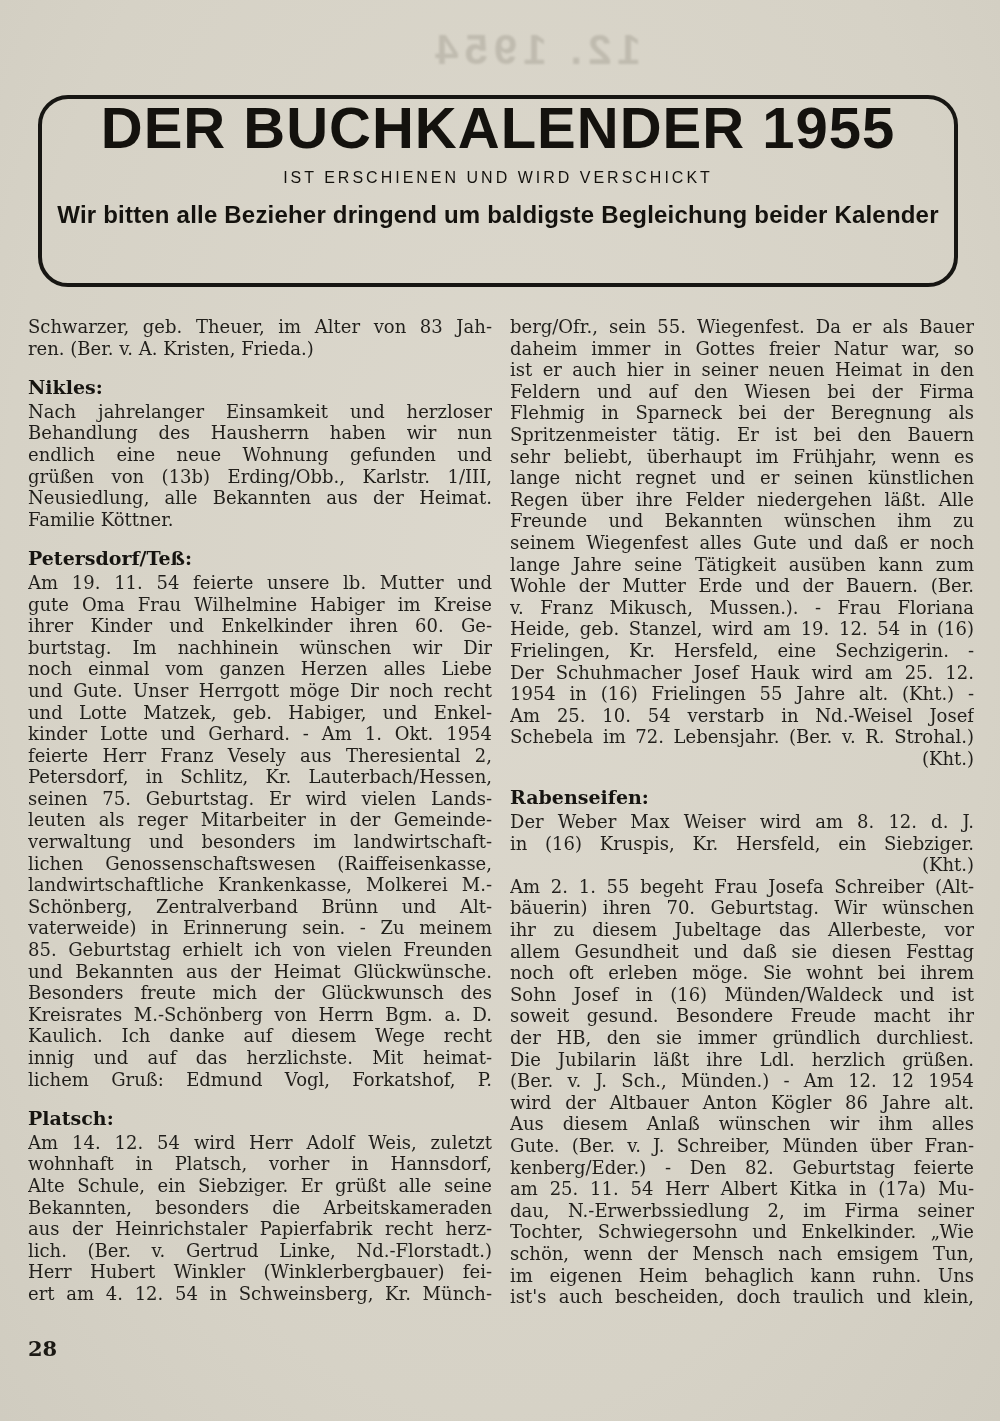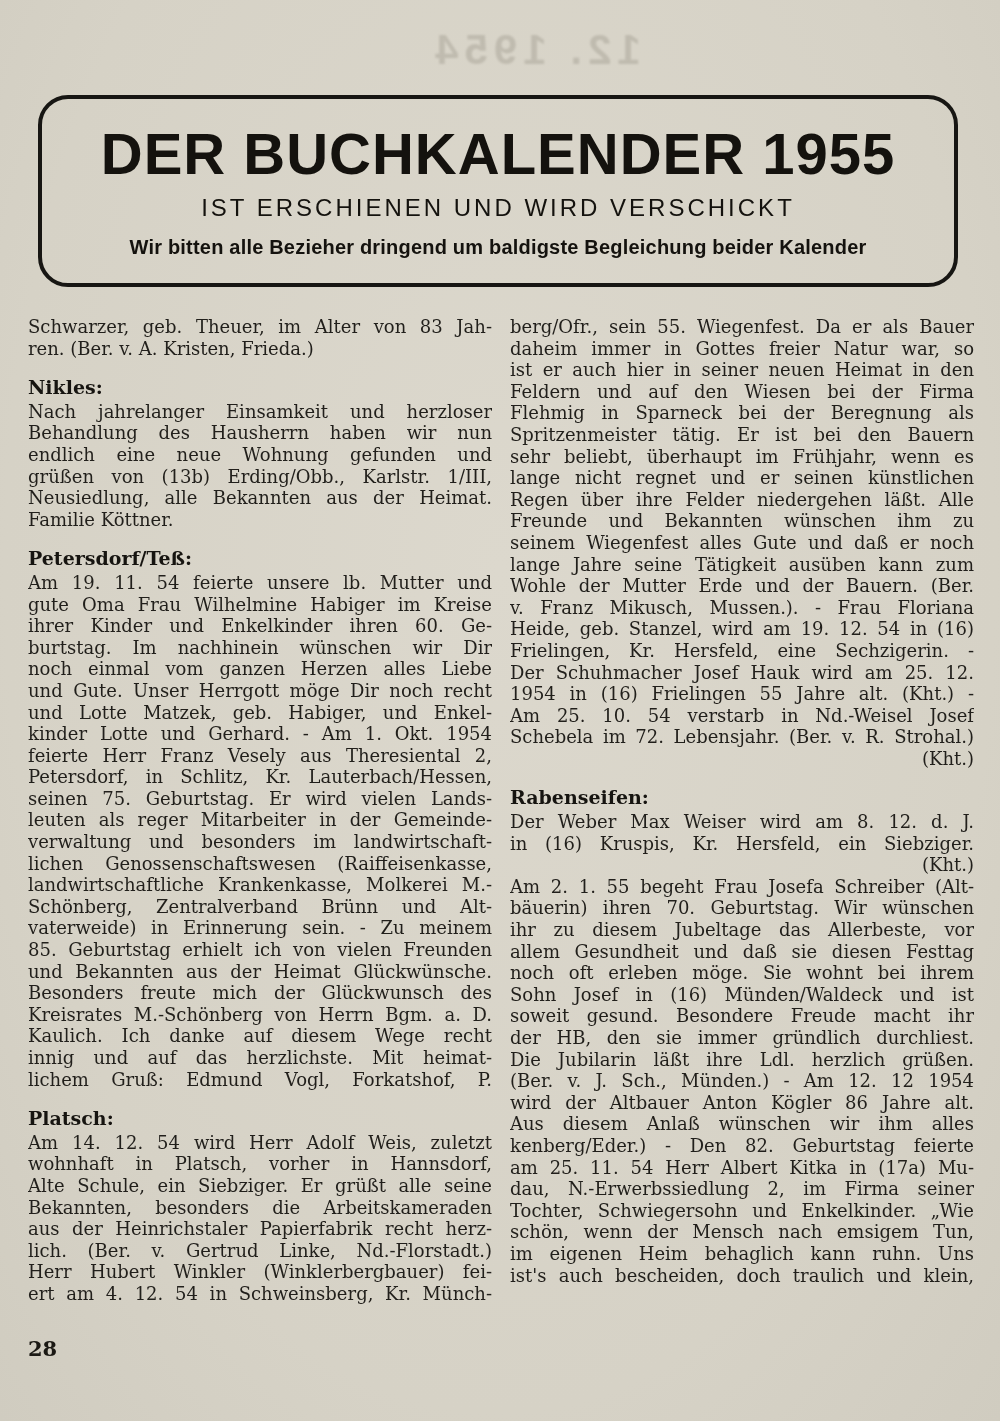--- a/index.html
+++ b/index.html
@@ -27,41 +27,41 @@
     letter-spacing: 6px;
   }
   .banner {
     position: absolute;
     top: 95px; left: 38px; width: 912px; height: 184px;
     border: 4px solid #171613;
     border-radius: 30px;
     display: flex;
     flex-direction: column;
     align-items: center;
-    justify-content: center;
+    justify-content: flex-start;
     text-align: center;
     font-family: "Liberation Sans", "DejaVu Sans", sans-serif;
     color: #14120e;
   }
   .banner-title {
     font-size: 58px;
     font-weight: bold;
     letter-spacing: 1px;
     line-height: 1;
   }
   .banner-subtitle {
     margin-top: 13px;
-    font-size: 24px;
+    font-size: 16px;
     font-weight: normal;
     letter-spacing: 3px;
     line-height: 1;
   }
   .banner-note {
     margin-top: 17px;
-    font-size: 20px;
+    font-size: 24px;
     font-weight: bold;
     letter-spacing: 0.2px;
     line-height: 1;
   }
   .columns {
     position: absolute;
     top: 316px; left: 28px; width: 946px;
     display: flex;
     gap: 18px;
   }
@@ -194,20 +194,21 @@
           <div class="line a-j">ihr zu diesem Jubeltage das Allerbeste, vor</div>
           <div class="line a-j">allem Gesundheit und daß sie diesen Festtag</div>
           <div class="line a-j">noch oft erleben möge. Sie wohnt bei ihrem</div>
           <div class="line a-j">Sohn Josef in (16) Münden/Waldeck und ist</div>
           <div class="line a-j">soweit gesund. Besondere Freude macht ihr</div>
           <div class="line a-j">der HB, den sie immer gründlich durchliest.</div>
           <div class="line a-j">Die Jubilarin läßt ihre Ldl. herzlich grüßen.</div>
           <div class="line a-j">(Ber. v. J. Sch., Münden.) - Am 12. 12 1954</div>
           <div class="line a-j">wird der Altbauer Anton Kögler 86 Jahre alt.</div>
           <div class="line a-j">Aus diesem Anlaß wünschen wir ihm alles</div>
+          <div class="line a-j">Gute. (Ber. v. J. Schreiber, Münden über Fran-</div>
           <div class="line a-j">kenberg/Eder.) - Den 82. Geburtstag feierte</div>
           <div class="line a-j">am 25. 11. 54 Herr Albert Kitka in (17a) Mu-</div>
           <div class="line a-j">dau, N.-Erwerbssiedlung 2, im Firma seiner</div>
           <div class="line a-j">Tochter, Schwiegersohn und Enkelkinder. „Wie</div>
           <div class="line a-j">schön, wenn der Mensch nach emsigem Tun,</div>
           <div class="line a-j">im eigenen Heim behaglich kann ruhn. Uns</div>
           <div class="line a-j">ist's auch bescheiden, doch traulich und klein,</div>
         </div>
       </div>
   </div>

